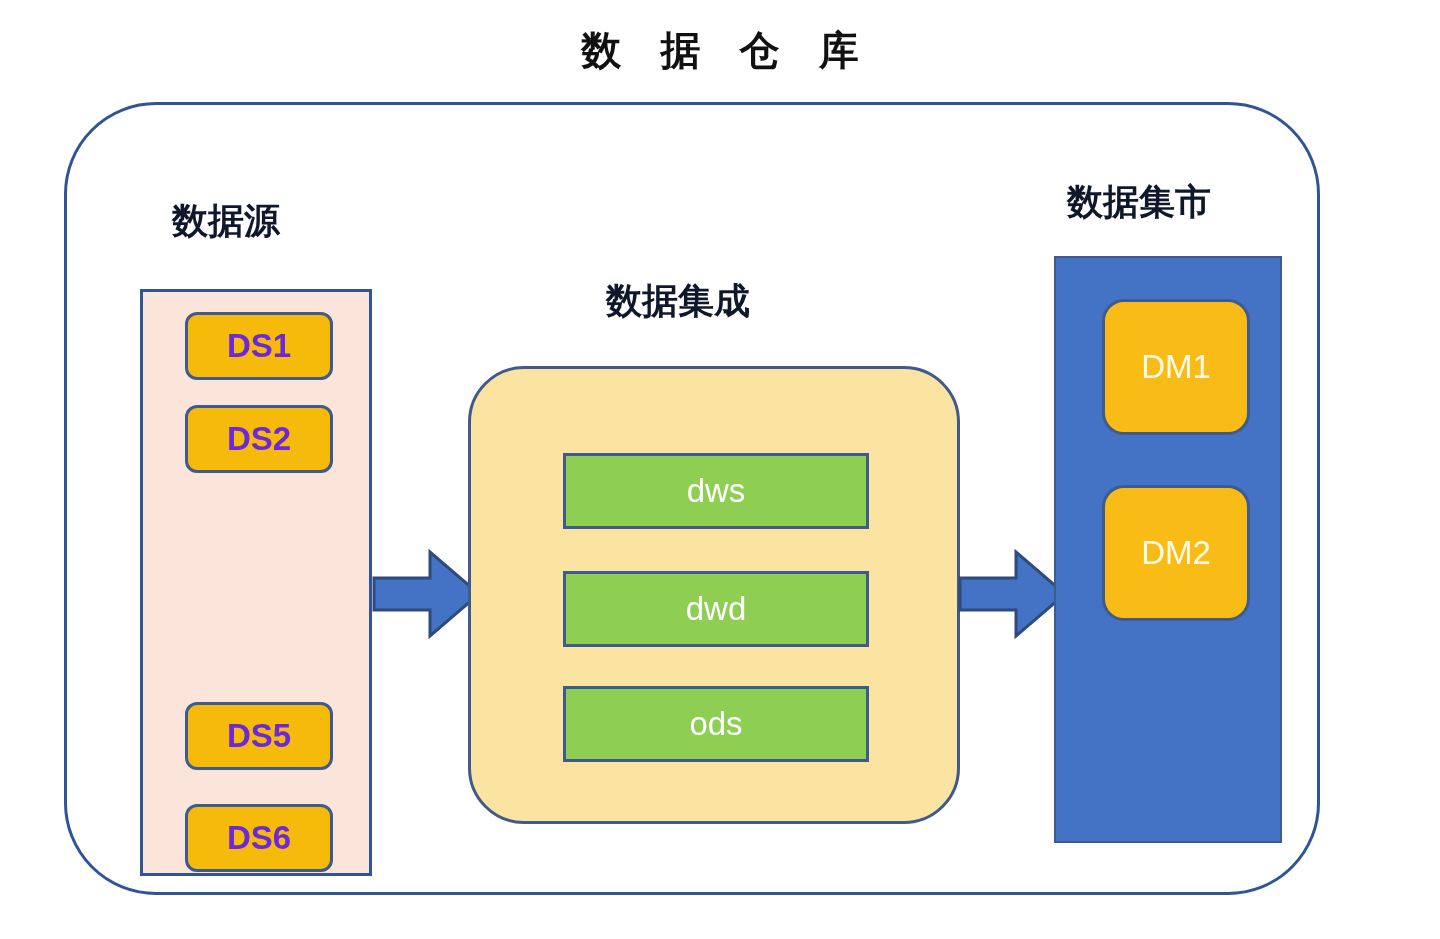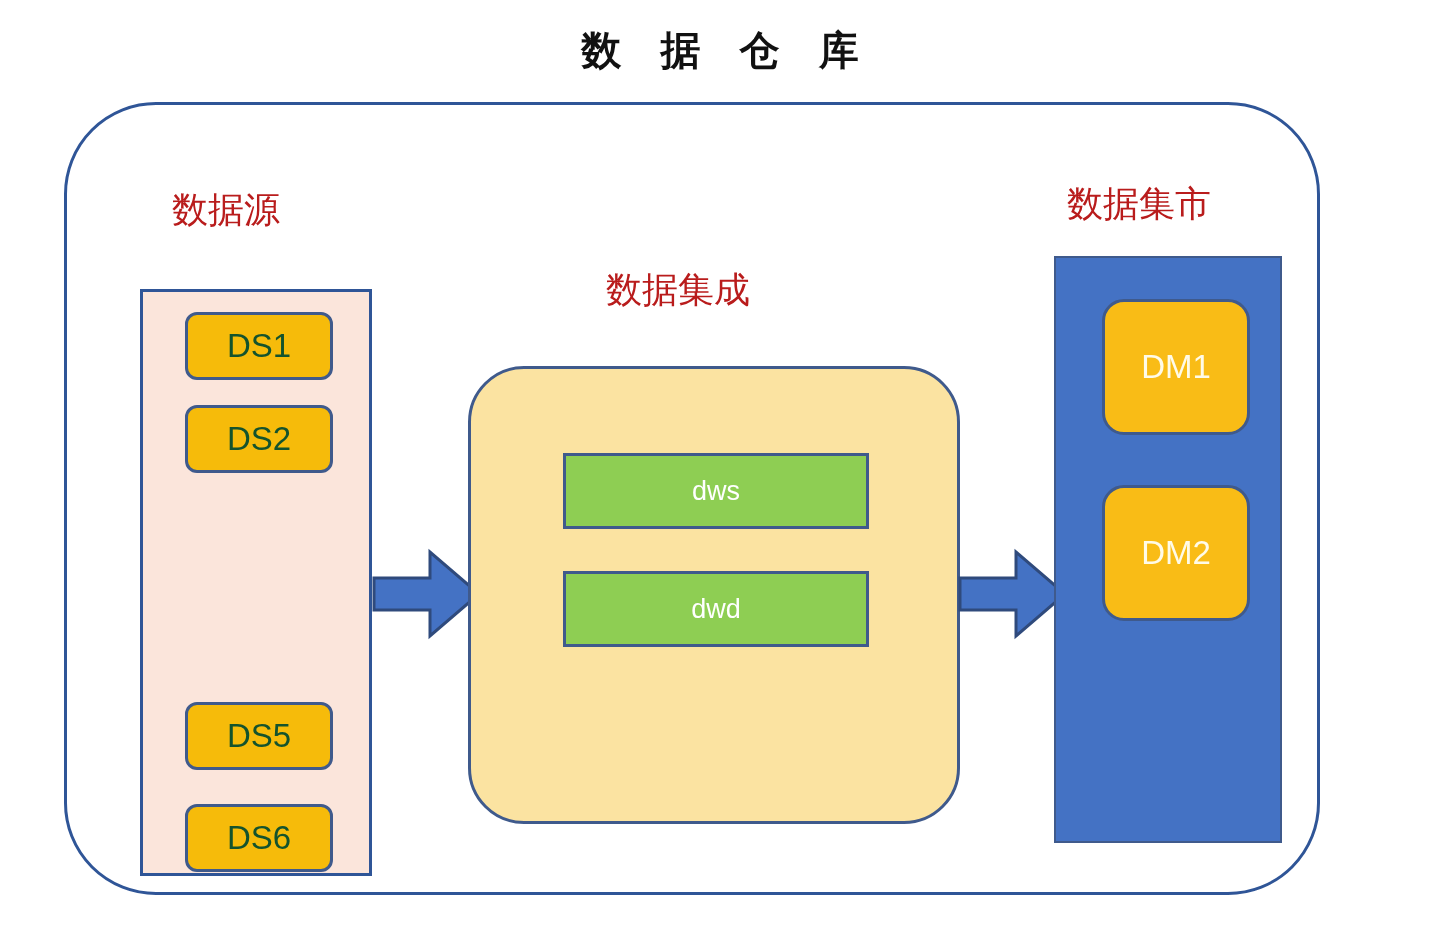--- a/index.html
+++ b/index.html
@@ -44,28 +44,29 @@
     border: 3px solid #2f5597;
     border-radius: 92px;
     box-sizing: border-box;
     background: transparent;
   }
 
   
   .caption {
     position: absolute;
     font-size: 36px;
-    font-weight: 400;
-    color: #b91c1c;
+    font-weight: 700;
+    color: #0f172a;
     white-space: nowrap;
     line-height: 1.2;
+    margin-top: 11px;
   }
   .caption-source   { left: 172px;  top: 188px; }
   .caption-integ    { left: 606px;  top: 268px; }
-  .caption-mart     { left: 1067px; top: 182px; }
+  .caption-mart     { left: 1067px; top: 169px; }
 
   
   .ds-container {
     position: absolute;
     left: 140px;
     top: 289px;
     width: 232px;
     height: 587px;
     background: #fbe5db;
     border: 3px solid #2f5597;
@@ -76,23 +77,23 @@
     left: 42px;
     width: 148px;
     height: 68px;
     background: #f6bb0a;
     border: 3px solid #3f5a8c;
     border-radius: 12px;
     box-sizing: border-box;
     display: flex;
     align-items: center;
     justify-content: center;
-    color: #14532d;
+    color: #6d28d9;
     font-size: 33px;
-    font-weight: 400;
+    font-weight: 700;
   }
 
   
   .integ-container {
     position: absolute;
     left: 468px;
     top: 366px;
     width: 492px;
     height: 458px;
     background: #fbe3a1;
@@ -105,21 +106,21 @@
     left: 92px;
     width: 306px;
     height: 76px;
     background: #8ece53;
     border: 3px solid #3f5a8c;
     box-sizing: border-box;
     display: flex;
     align-items: center;
     justify-content: center;
     color: #ffffff;
-    font-size: 27px;
+    font-size: 33px;
     font-weight: 400;
   }
 
   
   .dm-container {
     position: absolute;
     left: 1054px;
     top: 256px;
     width: 228px;
     height: 587px;
@@ -173,20 +174,21 @@
 
   <svg class="arrow arrow-1" viewBox="0 0 110 96">
     <polygon points="2,32 58,32 58,6 107,48 58,90 58,64 2,64" fill="#4472c4" stroke="#2f4a7c" stroke-width="3" stroke-linejoin="miter"></polygon>
   </svg>
 
   <div class="caption caption-integ">数据集成</div>
 
   <div class="integ-container">
     <div class="layer-box" style="top:84px">dws</div>
     <div class="layer-box" style="top:202px">dwd</div>
+    <div class="layer-box" style="top:317px">ods</div>
   </div>
 
   <svg class="arrow arrow-2" viewBox="0 0 110 96">
     <polygon points="2,32 58,32 58,6 107,48 58,90 58,64 2,64" fill="#4472c4" stroke="#2f4a7c" stroke-width="3" stroke-linejoin="miter"></polygon>
   </svg>
 
   <div class="caption caption-mart">数据集市</div>
 
   <div class="dm-container">
     <div class="dm-box" style="top:41px">DM1</div>

